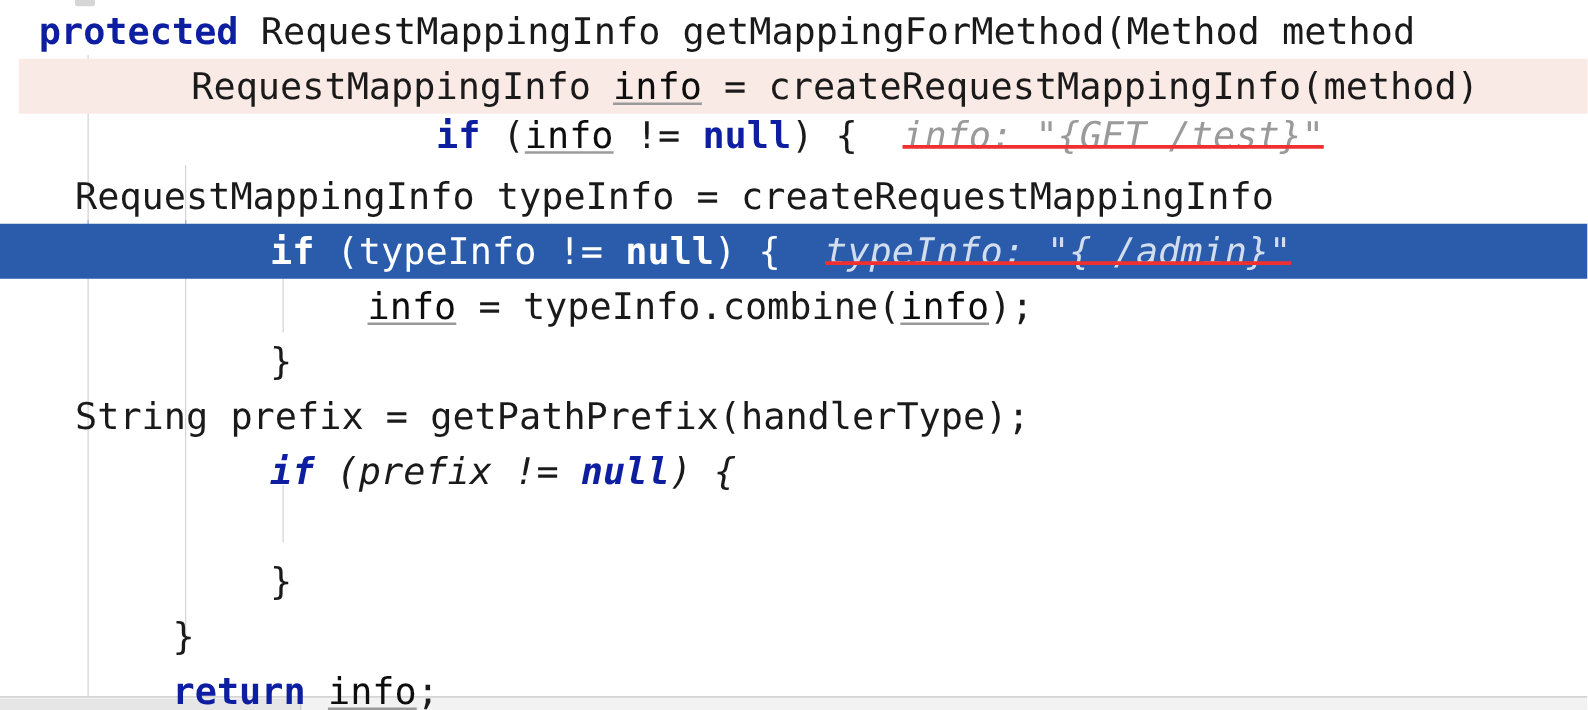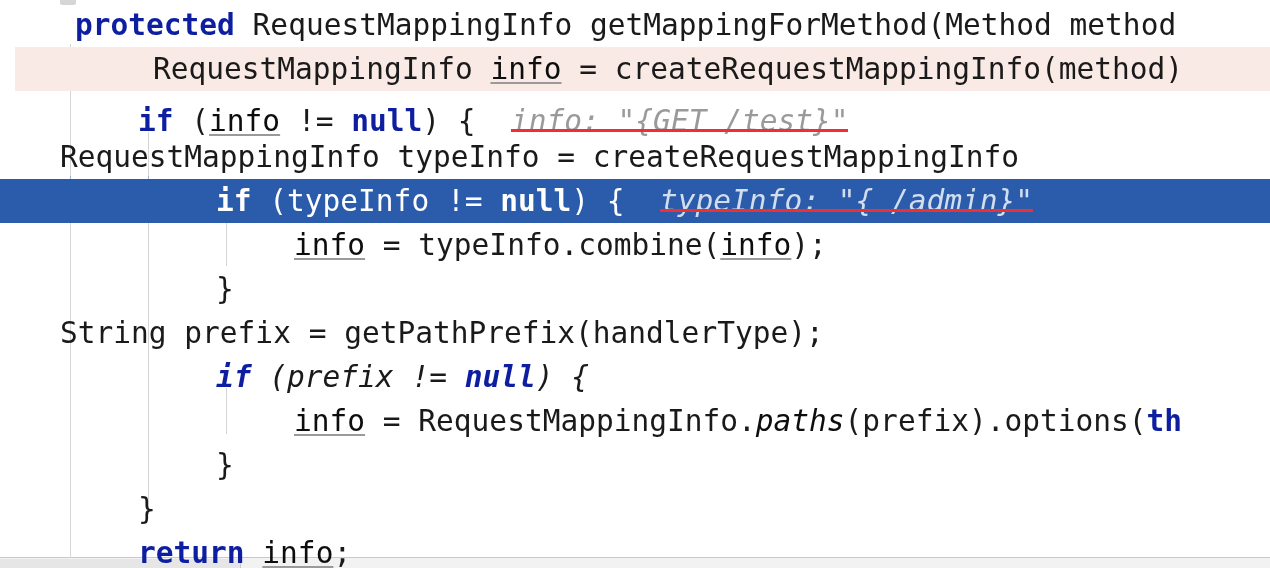--- a/index.html
+++ b/index.html
@@ -129,30 +129,29 @@
   <div class="indent-guide" style="left:70px; top:44px; height:514px;"></div>
   <div class="indent-guide over-sel" style="left:70px; top:176px; height:44px;"></div>
 
   <div class="indent-guide" style="left:148px; top:132px; height:382px;"></div>
   <div class="indent-guide over-sel" style="left:148px; top:176px; height:44px;"></div>
 
   <div class="indent-guide" style="left:226px; top:220px; height:46px;"></div>
   <div class="indent-guide" style="left:226px; top:388px; height:46px;"></div>
 
   <div class="code-area" id="code-area">
-      <div class="line" style="top: 3px;"><span class="txt" style="padding-left: 75px;"><span class="kw">protected </span><span class="plain">RequestMappingInfo getMappingForMethod(Method method</span></span></div>
+      <div class="line" style="top: 3px;"><span class="txt" style="padding-left: 31px;"><span class="kw">protected </span><span class="plain">RequestMappingInfo getMappingForMethod(Method method</span></span></div>
       <div class="line hl-pink" style="top: 47px; margin-left: 15px;"><span class="txt" style="padding-left: 138px;"><span class="plain">RequestMappingInfo </span><span class="fld">info</span><span class="plain"> = createRequestMappingInfo(method)</span></span></div>
-      <div class="line" style="top: 99px;"><span class="txt" style="padding-left: 138px;"><span class="kw">if</span><span class="plain"> (</span><span class="fld">info</span><span class="plain"> != </span><span class="kw">null</span><span class="plain">) {</span><span class="plain">  </span><span class="hint"><span>info: "{GET /test}"</span><span class="hint-underline"></span></span></span></div>
+      <div class="line" style="top: 86px; text-align: center;"><span class="txt" style="padding-left: 138px;"><span class="kw">if</span><span class="plain"> (</span><span class="fld">info</span><span class="plain"> != </span><span class="kw">null</span><span class="plain">) {</span><span class="plain">  </span><span class="hint"><span>info: "{GET /test}"</span><span class="hint-underline"></span></span></span></div>
       <div class="line" style="top: 135px;"><span class="txt" style=""><span class="plain">RequestMappingInfo typeInfo = createRequestMappingInfo</span></span></div>
       <div class="line hl-sel" style="top: 179px;"><span class="txt" style="padding-left: 216px;"><span class="kw">if</span><span class="plain"> (typeInfo != </span><span class="kw">null</span><span class="plain">) {</span><span class="plain">  </span><span class="hint"><span>typeInfo: "{ /admin}"</span><span class="hint-underline"></span></span></span></div>
       <div class="line" style="top: 223px;"><span class="txt" style="padding-left: 294px;"><span class="fld">info</span><span class="plain"> = typeInfo.combine(</span><span class="fld">info</span><span class="plain">);</span></span></div>
       <div class="line" style="top: 267px;"><span class="txt" style="padding-left: 216px;"><span class="plain">}</span></span></div>
       <div class="line" style="top: 311px;"><span class="txt" style=""><span class="plain">String prefix = getPathPrefix(handlerType);</span></span></div>
       <div class="line" style="top: 355px; font-style: italic;"><span class="txt" style="padding-left: 216px;"><span class="kw">if</span><span class="plain"> (prefix != </span><span class="kw">null</span><span class="plain">) {</span></span></div>
-      <div class="line" style="top: 399px;"><span class="txt" style="padding-left: 294px;"><span class="fld">info</span><span class="plain"> = RequestMappingInfo.</span><span class="stat">paths</span><span class="plain">(prefix).options(</span><span class="kw">th</span></span></div>
       <div class="line" style="top: 443px;"><span class="txt" style="padding-left: 216px;"><span class="plain">}</span></span></div>
       <div class="line" style="top: 487px;"><span class="txt" style="padding-left: 138px;"><span class="plain">}</span></span></div>
       <div class="line" style="top: 531px;"><span class="txt" style="padding-left: 138px;"><span class="kw">return</span><span class="plain"> </span><span class="fld">info</span><span class="plain">;</span></span></div>
     </div>
 
   <div class="bottom-strip">
     <div class="bottom-strip-tab"></div>
   </div>
 </div>
 

